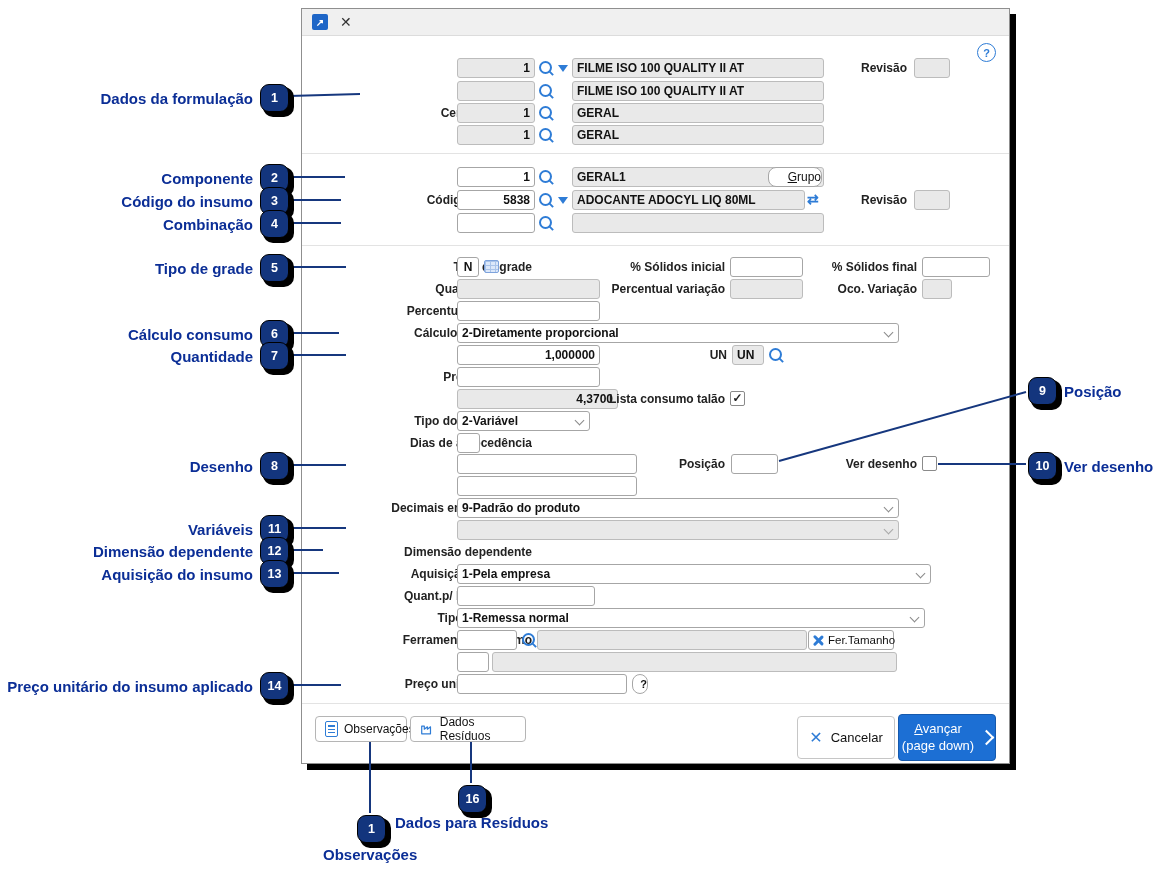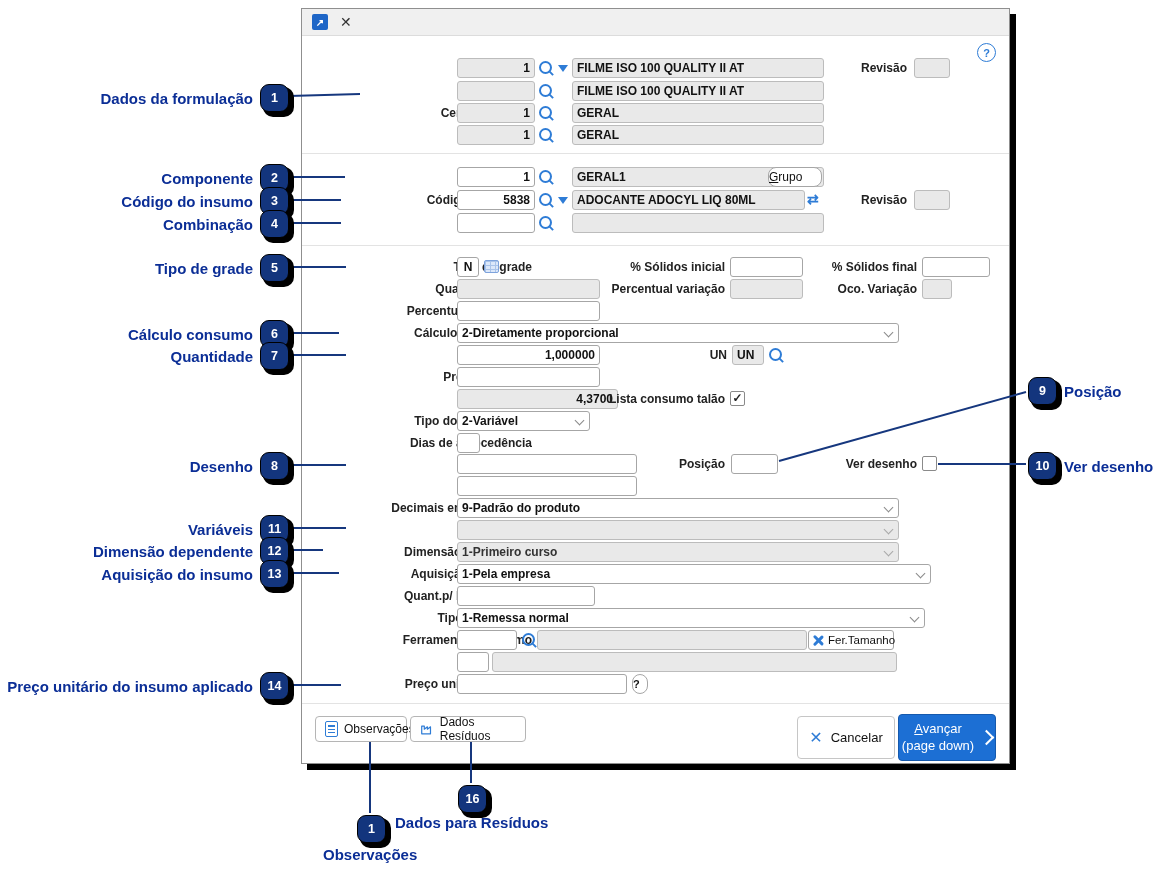--- a/index.html
+++ b/index.html
@@ -47,21 +47,21 @@
   .dd.gray .dd-text{color:#333;}
   .chev{position:absolute;right:6px;top:5px;width:6px;height:6px;border-right:1.6px solid #8a8a8a;
         border-bottom:1.6px solid #8a8a8a;transform:rotate(45deg);}
   .dd.gray .chev{border-color:#a8a8a8;}
   .cb{position:absolute;top:2px;width:15px;height:15px;border:1px solid #8a8a8a;background:#fff;
       border-radius:2px;box-sizing:border-box;font-size:12px;font-weight:bold;line-height:12px;
       text-align:center;color:#222;}
   .btn{border:1px solid #b5b5b5;border-radius:4px;background:#fff;font-size:12px;color:#111;
        box-sizing:border-box;}
   .btn-inline{position:absolute;height:20px;border:1px solid #a6a6a6;border-radius:8px;background:#fff;
-       box-sizing:border-box;font-size:12px;line-height:18px;text-align:left;color:#111;}
+       box-sizing:border-box;font-size:12px;line-height:18px;text-align:right;color:#111;}
   .u1{display:block;}
   .u1::first-letter{text-decoration:underline;}
   .btn-fer{position:absolute;height:20px;border:1px solid #a6a6a6;border-radius:3px;background:#fff;
        display:flex;align-items:center;gap:3px;padding:0 3px;font-size:11.5px;color:#111;box-sizing:border-box;}
   .tools{position:relative;width:13px;height:13px;flex:0 0 auto;}
   .tools::before,.tools::after{content:"";position:absolute;left:5px;top:0;width:2.5px;height:13px;
        background:#2e7cd6;border-radius:1.5px;}
   .tools::before{transform:rotate(45deg);}
   .tools::after{transform:rotate(-45deg);}
   .btn-sm{position:absolute;top:707px;height:26px;display:flex;align-items:center;gap:6px;
@@ -253,24 +253,20 @@
     </span>
   </div>
   <div class="frow" style="top:511px">
     <span class="lab">Variáveis</span>
     <span class="dd gray" style="left:155px;width:442px">
       <span class="chev"></span>
     </span>
   </div>
   <div class="frow" style="top:533px">
     <span class="lab">Dimensão dependente</span>
-    <span class="dd gray" style="left:155px;width:442px">
-      <span class="dd-text">1-Primeiro curso</span>
-      <span class="chev"></span>
-    </span>
   </div>
   <div class="frow" style="top:555px">
     <span class="lab">Aquisição do insumo</span>
     <span class="dd" style="left:155px;width:474px">
       <span class="dd-text">1-Pela empresa</span>
       <span class="chev"></span>
     </span>
   </div>
   <div class="frow" style="top:577px">
     <span class="lab">Quant.p/ benef.interno</span>

